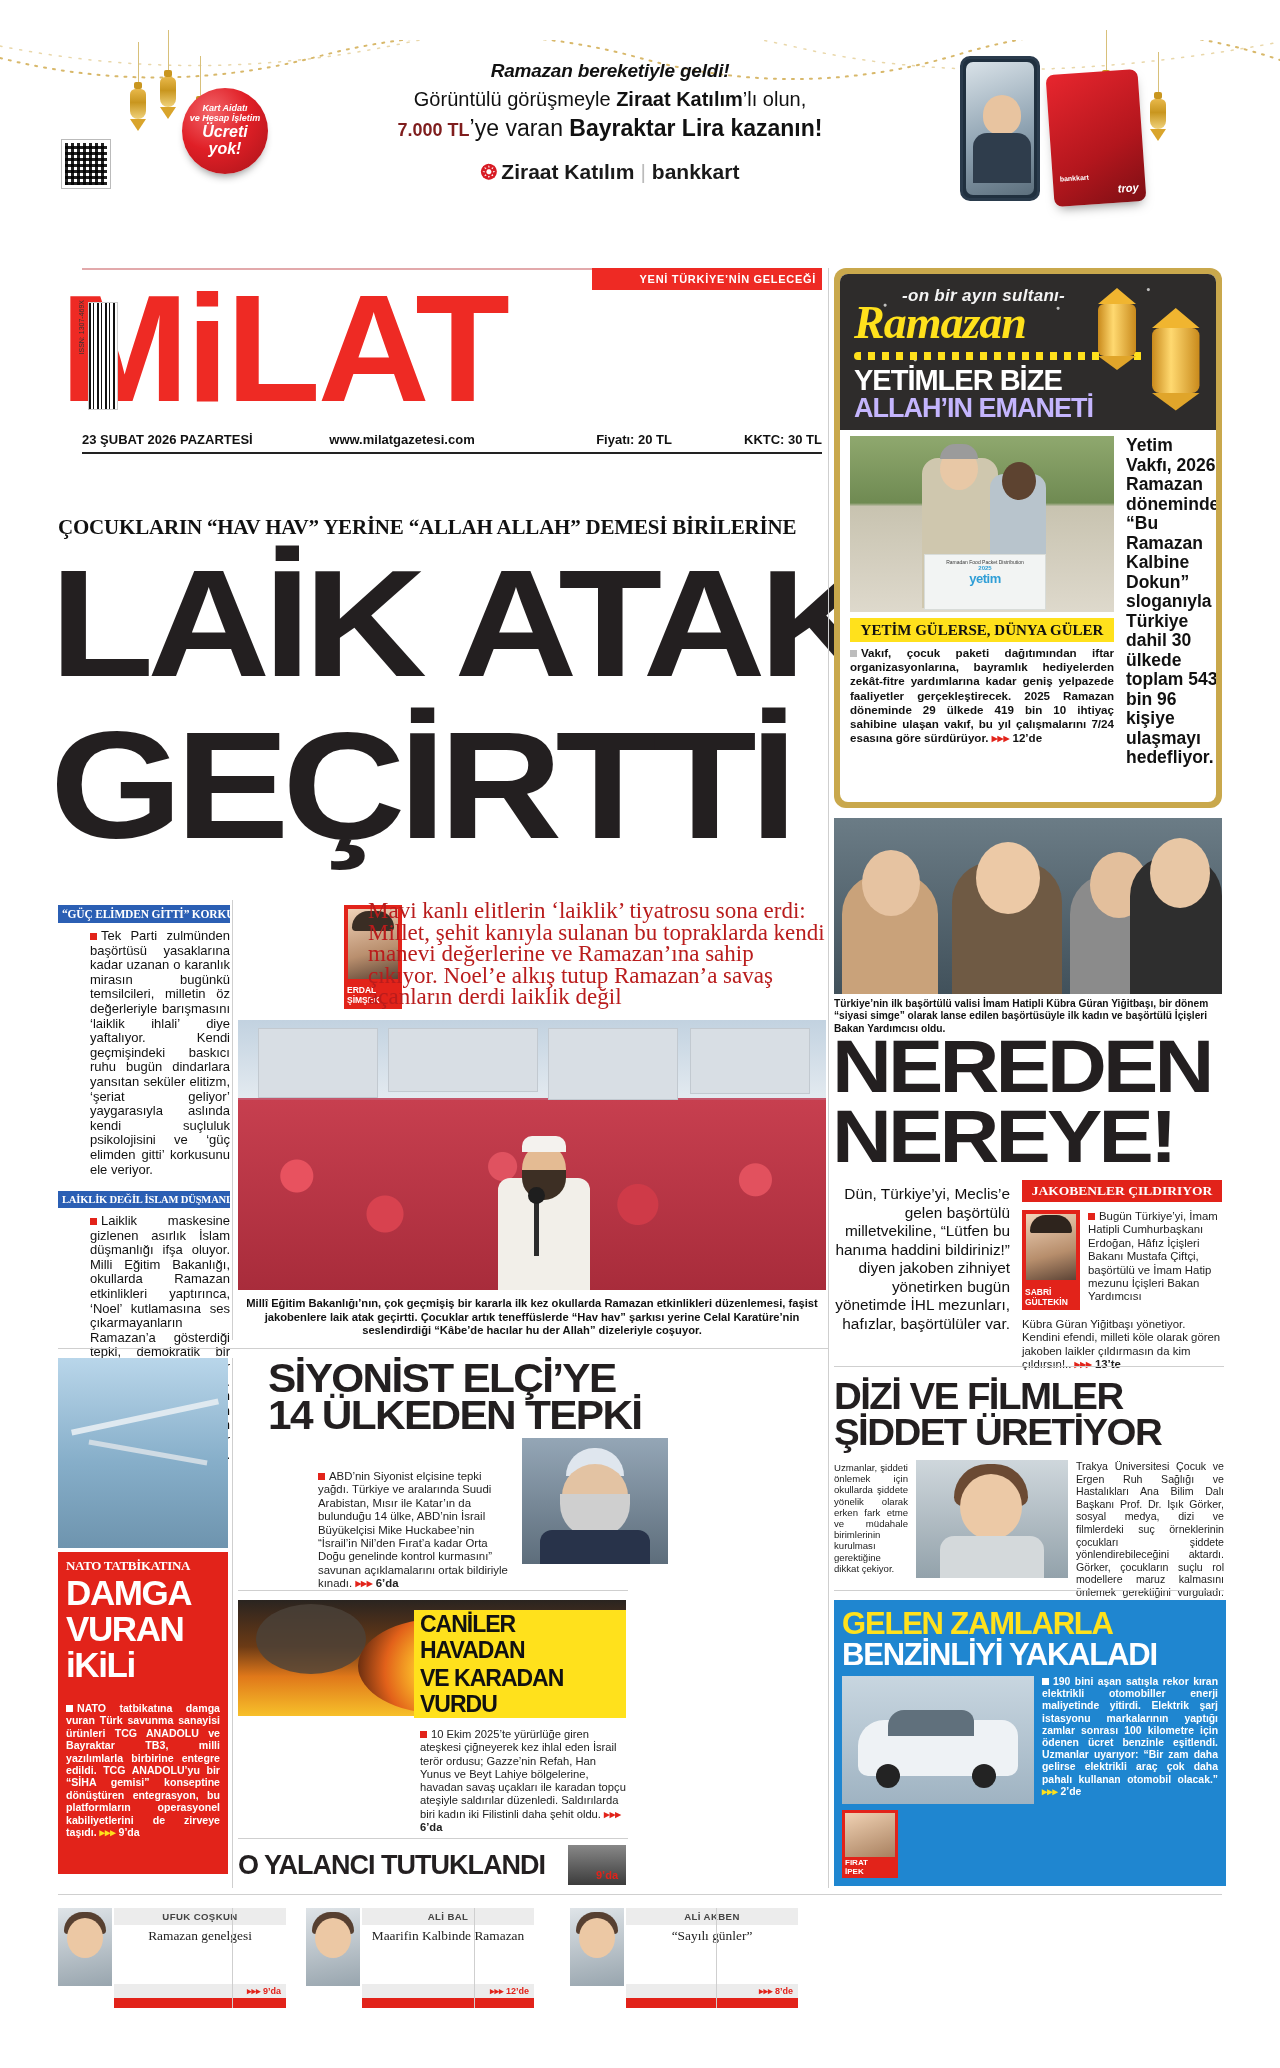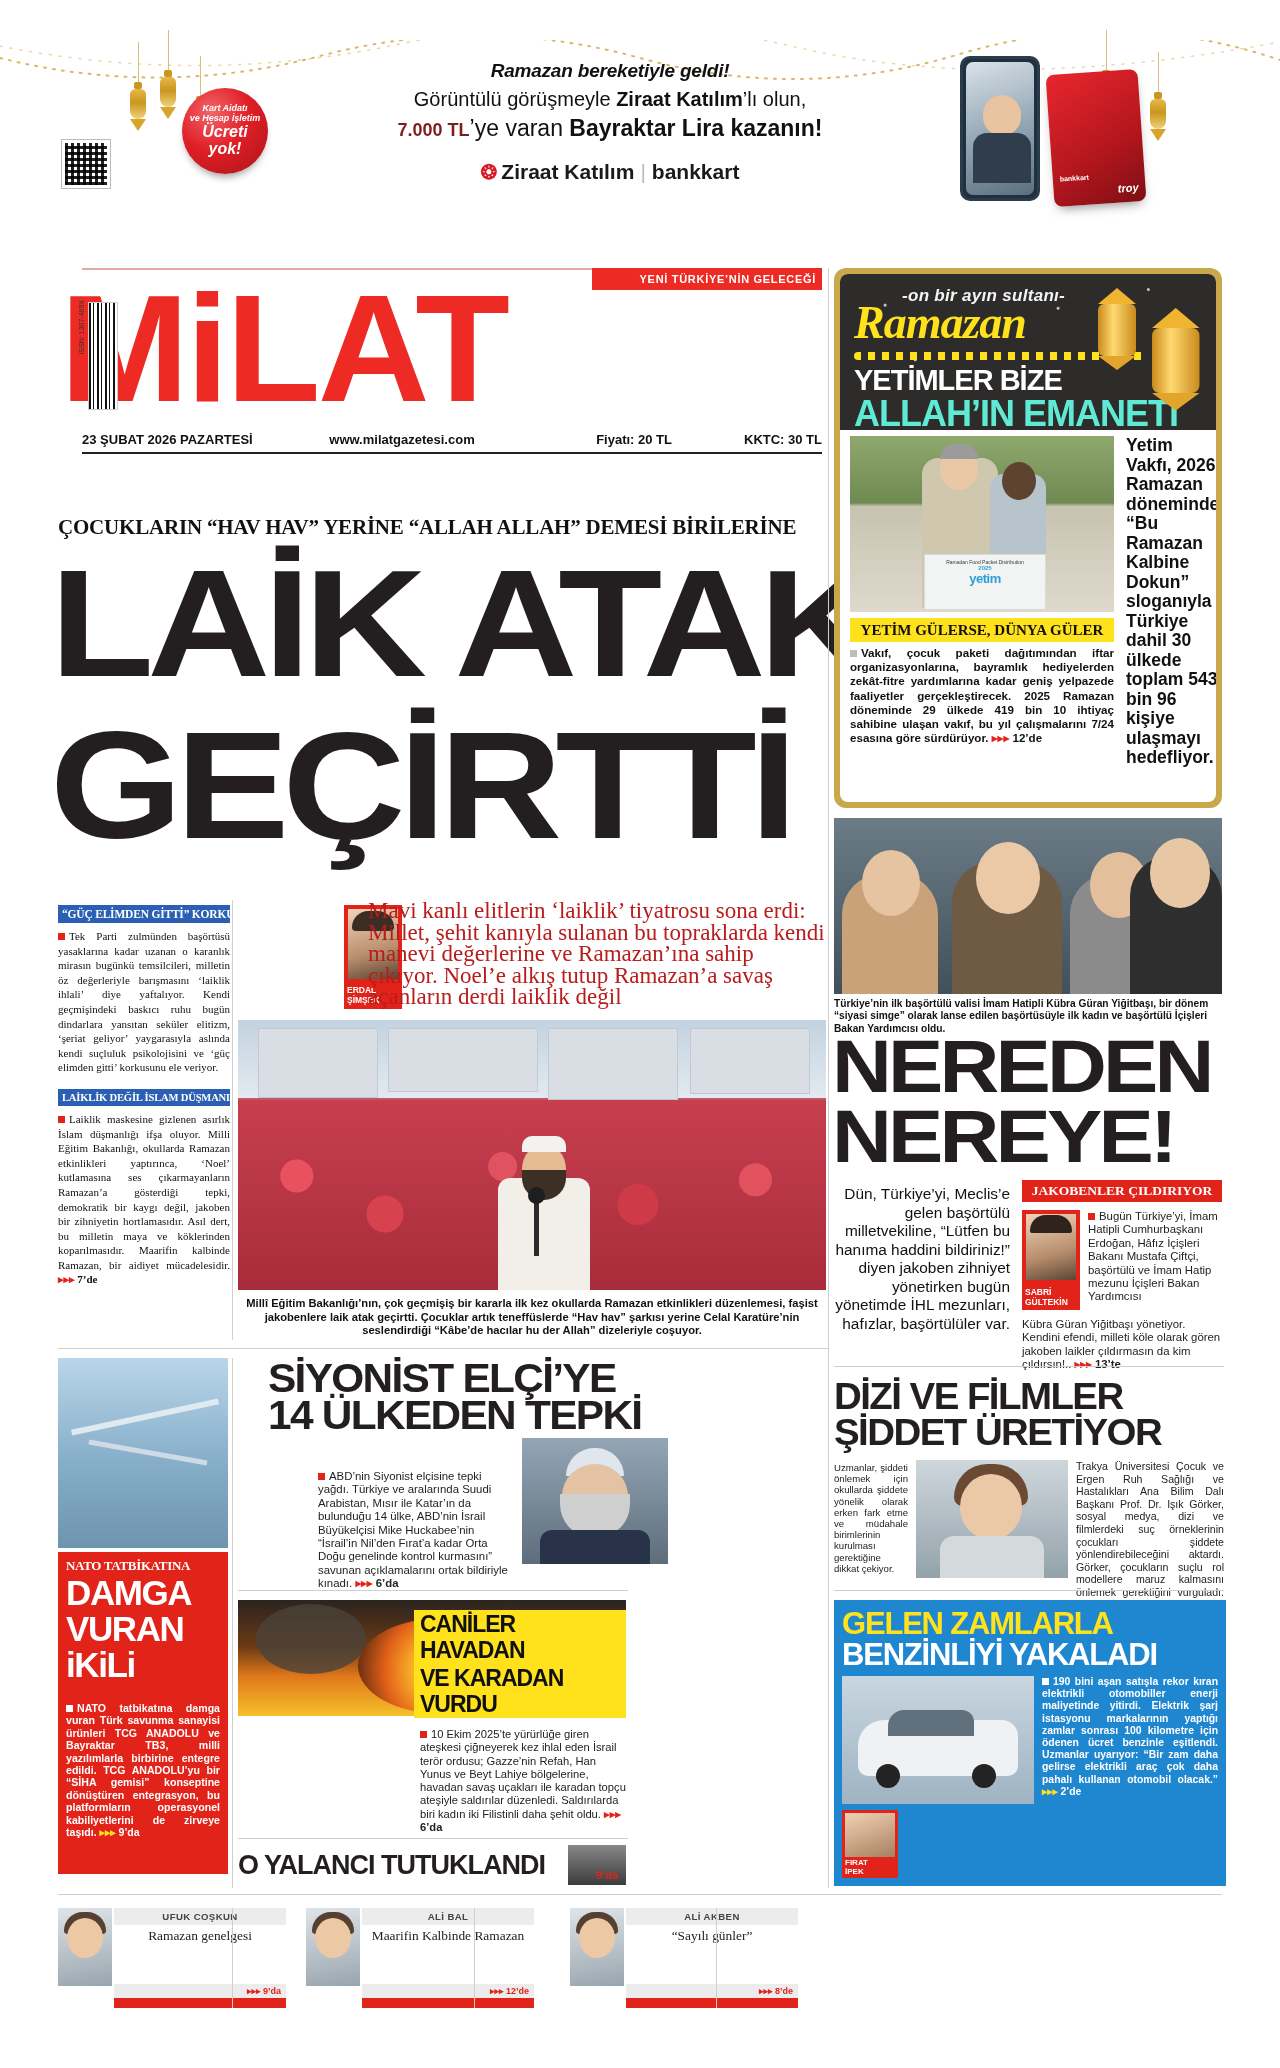--- a/index.html
+++ b/index.html
@@ -131,22 +131,22 @@
 
   
   .lcol { position:absolute; left:58px; top:905px; width:172px; }
   .blue-head {
     background:#2b5fb4; color:#fff; font-size:11.5px; font-weight:800;
     padding:3px 4px; letter-spacing:-.2px; white-space:nowrap; overflow:hidden;
     font-family:"Liberation Serif", serif;
   }
   .blue-head.sm { font-size:10.6px; }
   .lbody {
-    font-family:Liberation Serif, serif; font-size:11px; line-height:14.6px;
-    color:#111; text-align:justify; margin-top:6px;
+    font-family:Liberation Sans, sans-serif; font-size:13px; line-height:14.6px;
+    color:#111; text-align:justify; margin-top:6px;margin-left:32px;
   }
   .sq { display:inline-block; width:7px;height:7px;background:#e2231a; margin-right:4px; vertical-align:baseline;}
   .pg { color:#e2231a; font-weight:800; }
 
   
   .simsek {
     position:absolute; left:300px; top:905px; width:58px; height:104px;
     background:#e2231a; overflow:hidden;margin-left:44px;
   }
   .simsek .ph { position:absolute; left:4px; top:4px; width:50px;height:70px;
@@ -218,21 +218,21 @@
   }
   .ram-title {
     position:absolute; left:14px; top:22px; color:#ffe11c; font-size:46px;
     font-style:italic; font-weight:900; letter-spacing:-1px;
     font-family:"Liberation Serif", serif;
   }
   .ram-dots { position:absolute; left:14px; top:78px; width:290px; height:8px;
     background: repeating-linear-gradient(90deg,#ffe11c 0 7px, transparent 7px 14px);
     border-radius:4px; }
   .ram-h1 { position:absolute; left:14px; top:90px; color:#fff; font-size:29px; font-weight:900; letter-spacing:-1px;}
-  .ram-h2 { position:absolute; left:14px; top:119px; color:#5eead4; font-size:36px; font-weight:900; letter-spacing:-1px;text-align:right;}
+  .ram-h2 { position:absolute; left:14px; top:119px; color:#c4b5fd; font-size:27px; font-weight:900; letter-spacing:-1px;text-align:right;}
   .lant2 { position:absolute; width:38px; }
   .lant2 .dome { width:0;height:0;border-left:19px solid transparent;border-right:19px solid transparent;border-bottom:16px solid #f0b530; }
   .lant2 .bd { width:38px;height:52px;background:linear-gradient(90deg,#c98a1c,#ffd970 40%,#c98a1c); border-radius:6px;}
   .lant2 .bt { width:0;height:0;border-left:19px solid transparent;border-right:19px solid transparent;border-top:14px solid #e0a52a;}
 
   .ram-photo {
     position:absolute; left:10px; top:162px; width:264px; height:176px;
     background:linear-gradient(180deg,#8fa86e 0%,#6f8a52 38%, #c8c3b0 40%, #ded9cc 100%);
     overflow:hidden;
   }

